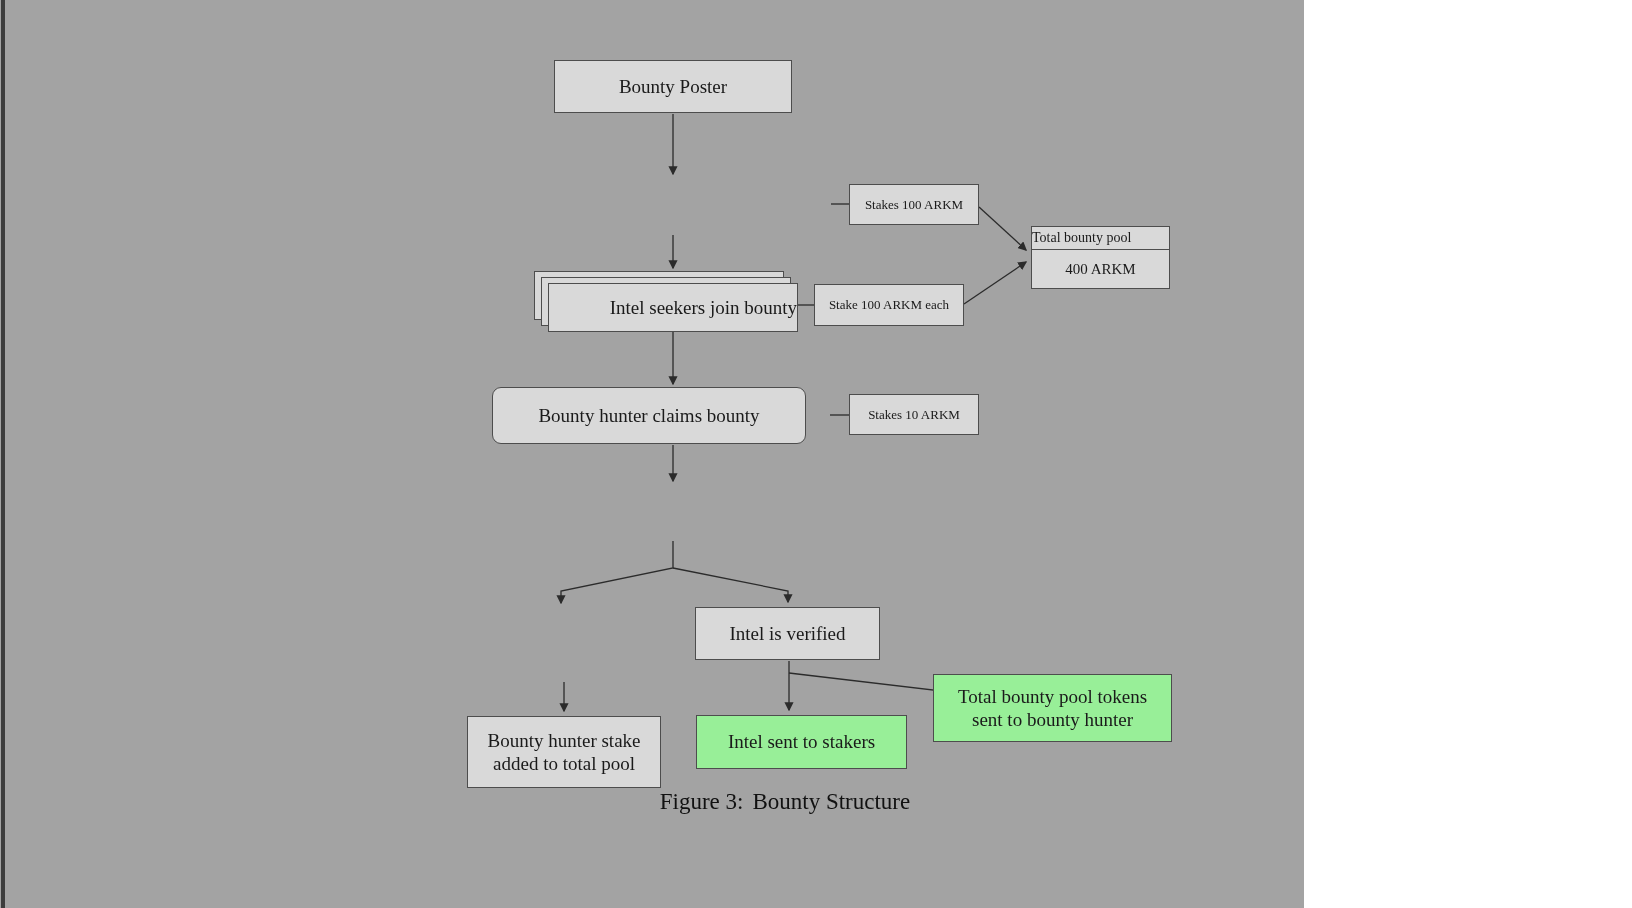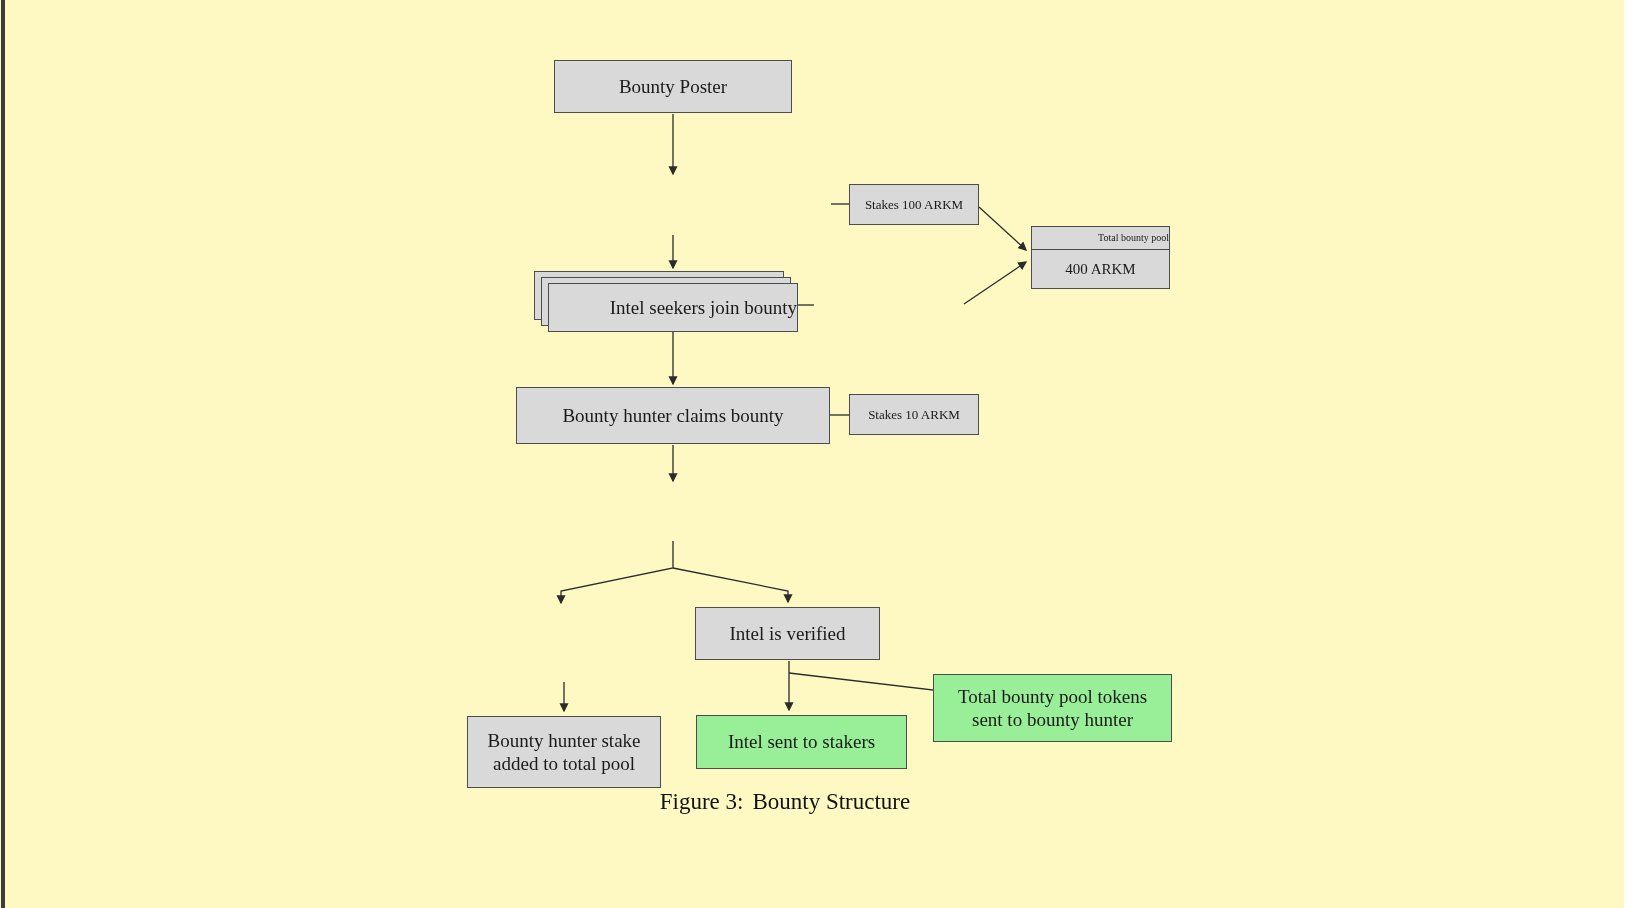--- a/index.html
+++ b/index.html
@@ -1,20 +1,20 @@
 <!DOCTYPE html>
 <html style="--node-fill: #d9d9d9; --node-border: #4d4d4d; --verification-fill: #000000; --verification-text: #ffffff; --success-fill: #98ef98; --line: #2b2b2b; --edge-bar: #3d3d3d;"><head>
 <meta charset="utf-8">
 <style>
   html, body { margin: 0; padding: 0; background: #ffffff; }
   .page {
     position: relative;
-    width: 1624px;
+    width: 1304px;
     height: 908px;
-    background: #fef9c3;
+    background: #a3a3a3;
     overflow: hidden;
     font-family: "Liberation Serif", "DejaVu Serif", serif;
     color: #1a1a1a;
   }
   .edge-bar {
     position: absolute;
     left: 1px; top: 0; bottom: 0;
     width: 4px;
     background: var(--edge-bar, #3d3d3d);
   }
@@ -61,22 +61,22 @@
     flex-direction: column;
     padding: 0;
     align-items: stretch;
   }
   .pool-header {
     height: 23px;
     box-sizing: border-box;
     border-bottom: 1px solid var(--node-border, #4d4d4d);
     display: flex;
     align-items: center;
-    justify-content: flex-end;
-    font-size: 10px;
+    justify-content: flex-start;
+    font-size: 14px;
   }
   .pool-body {
     flex: 1;
     display: flex;
     align-items: center;
     justify-content: center;
     font-size: 15px;
   }
   .caption {
     position: absolute;
@@ -127,31 +127,34 @@
   <div class="node small" style="left:849px; top:184px; width:130px; height:41px;">
     <span>Stakes 100 ARKM</span>
   </div>
 
   <div class="shadow-layer" style="left:534px; top:271px; width:250px; height:49px;"></div>
   <div class="shadow-layer" style="left:541px; top:277px; width:250px; height:49px;"></div>
   <div class="node" style="left:548px; top:283px; width:250px; height:49px;justify-content:flex-end;">
     <span>Intel seekers join bounty</span>
   </div>
 
+  <div class="node small" style="left:814px; top:284px; width:150px; height:42px;">
+    <span>Stake 100 ARKM each</span>
+  </div>
 
   <div class="node pool" style="left:1031px; top:226px; width:139px; height:63px;">
     <div class="pool-header">
       <span>Total bounty pool</span>
     </div>
     <div class="pool-body">
       <span>400 ARKM</span>
     </div>
   </div>
 
-  <div class="node" style="left:516px; top:387px; width:314px; height:57px;">
+  <div class="node" style="left:492px; top:387px; width:314px; height:57px;border-radius:9px;">
     <span>Bounty hunter claims bounty</span>
   </div>
 
   <div class="node small" style="left:849px; top:394px; width:130px; height:41px;">
     <span>Stakes 10 ARKM</span>
   </div>
 
 
 
   <div class="node" style="left:695px; top:607px; width:185px; height:53px;">

